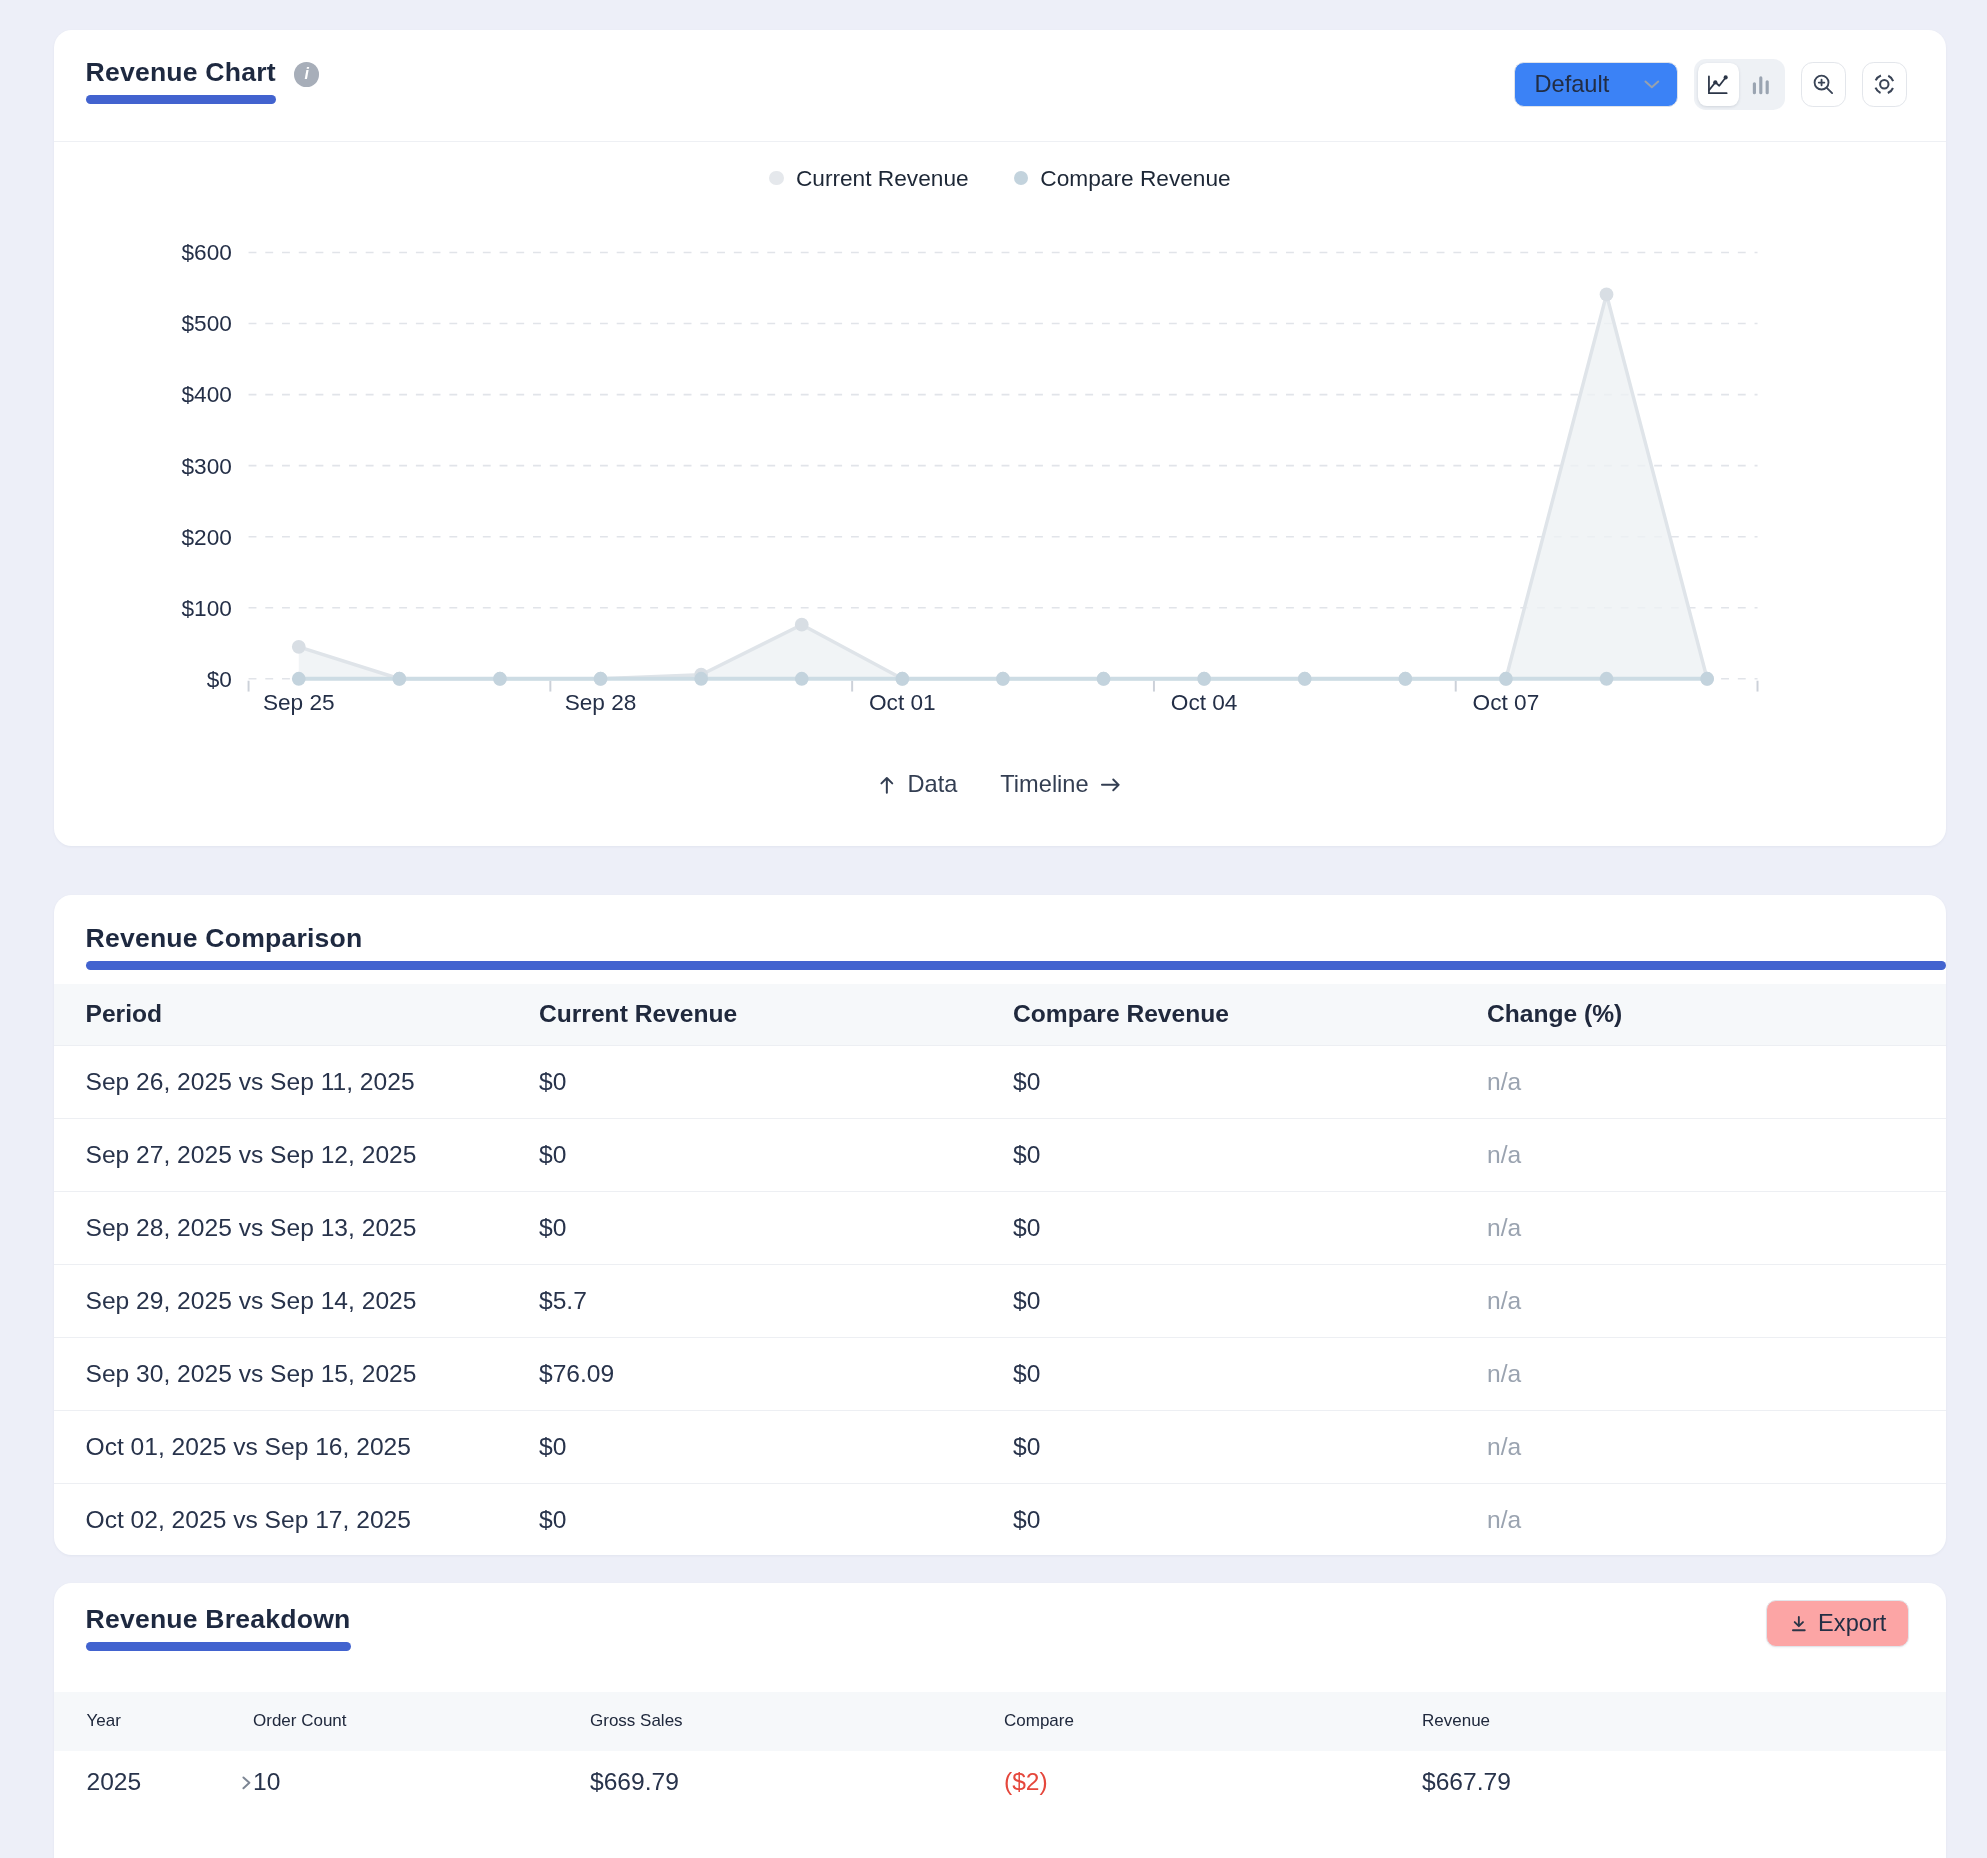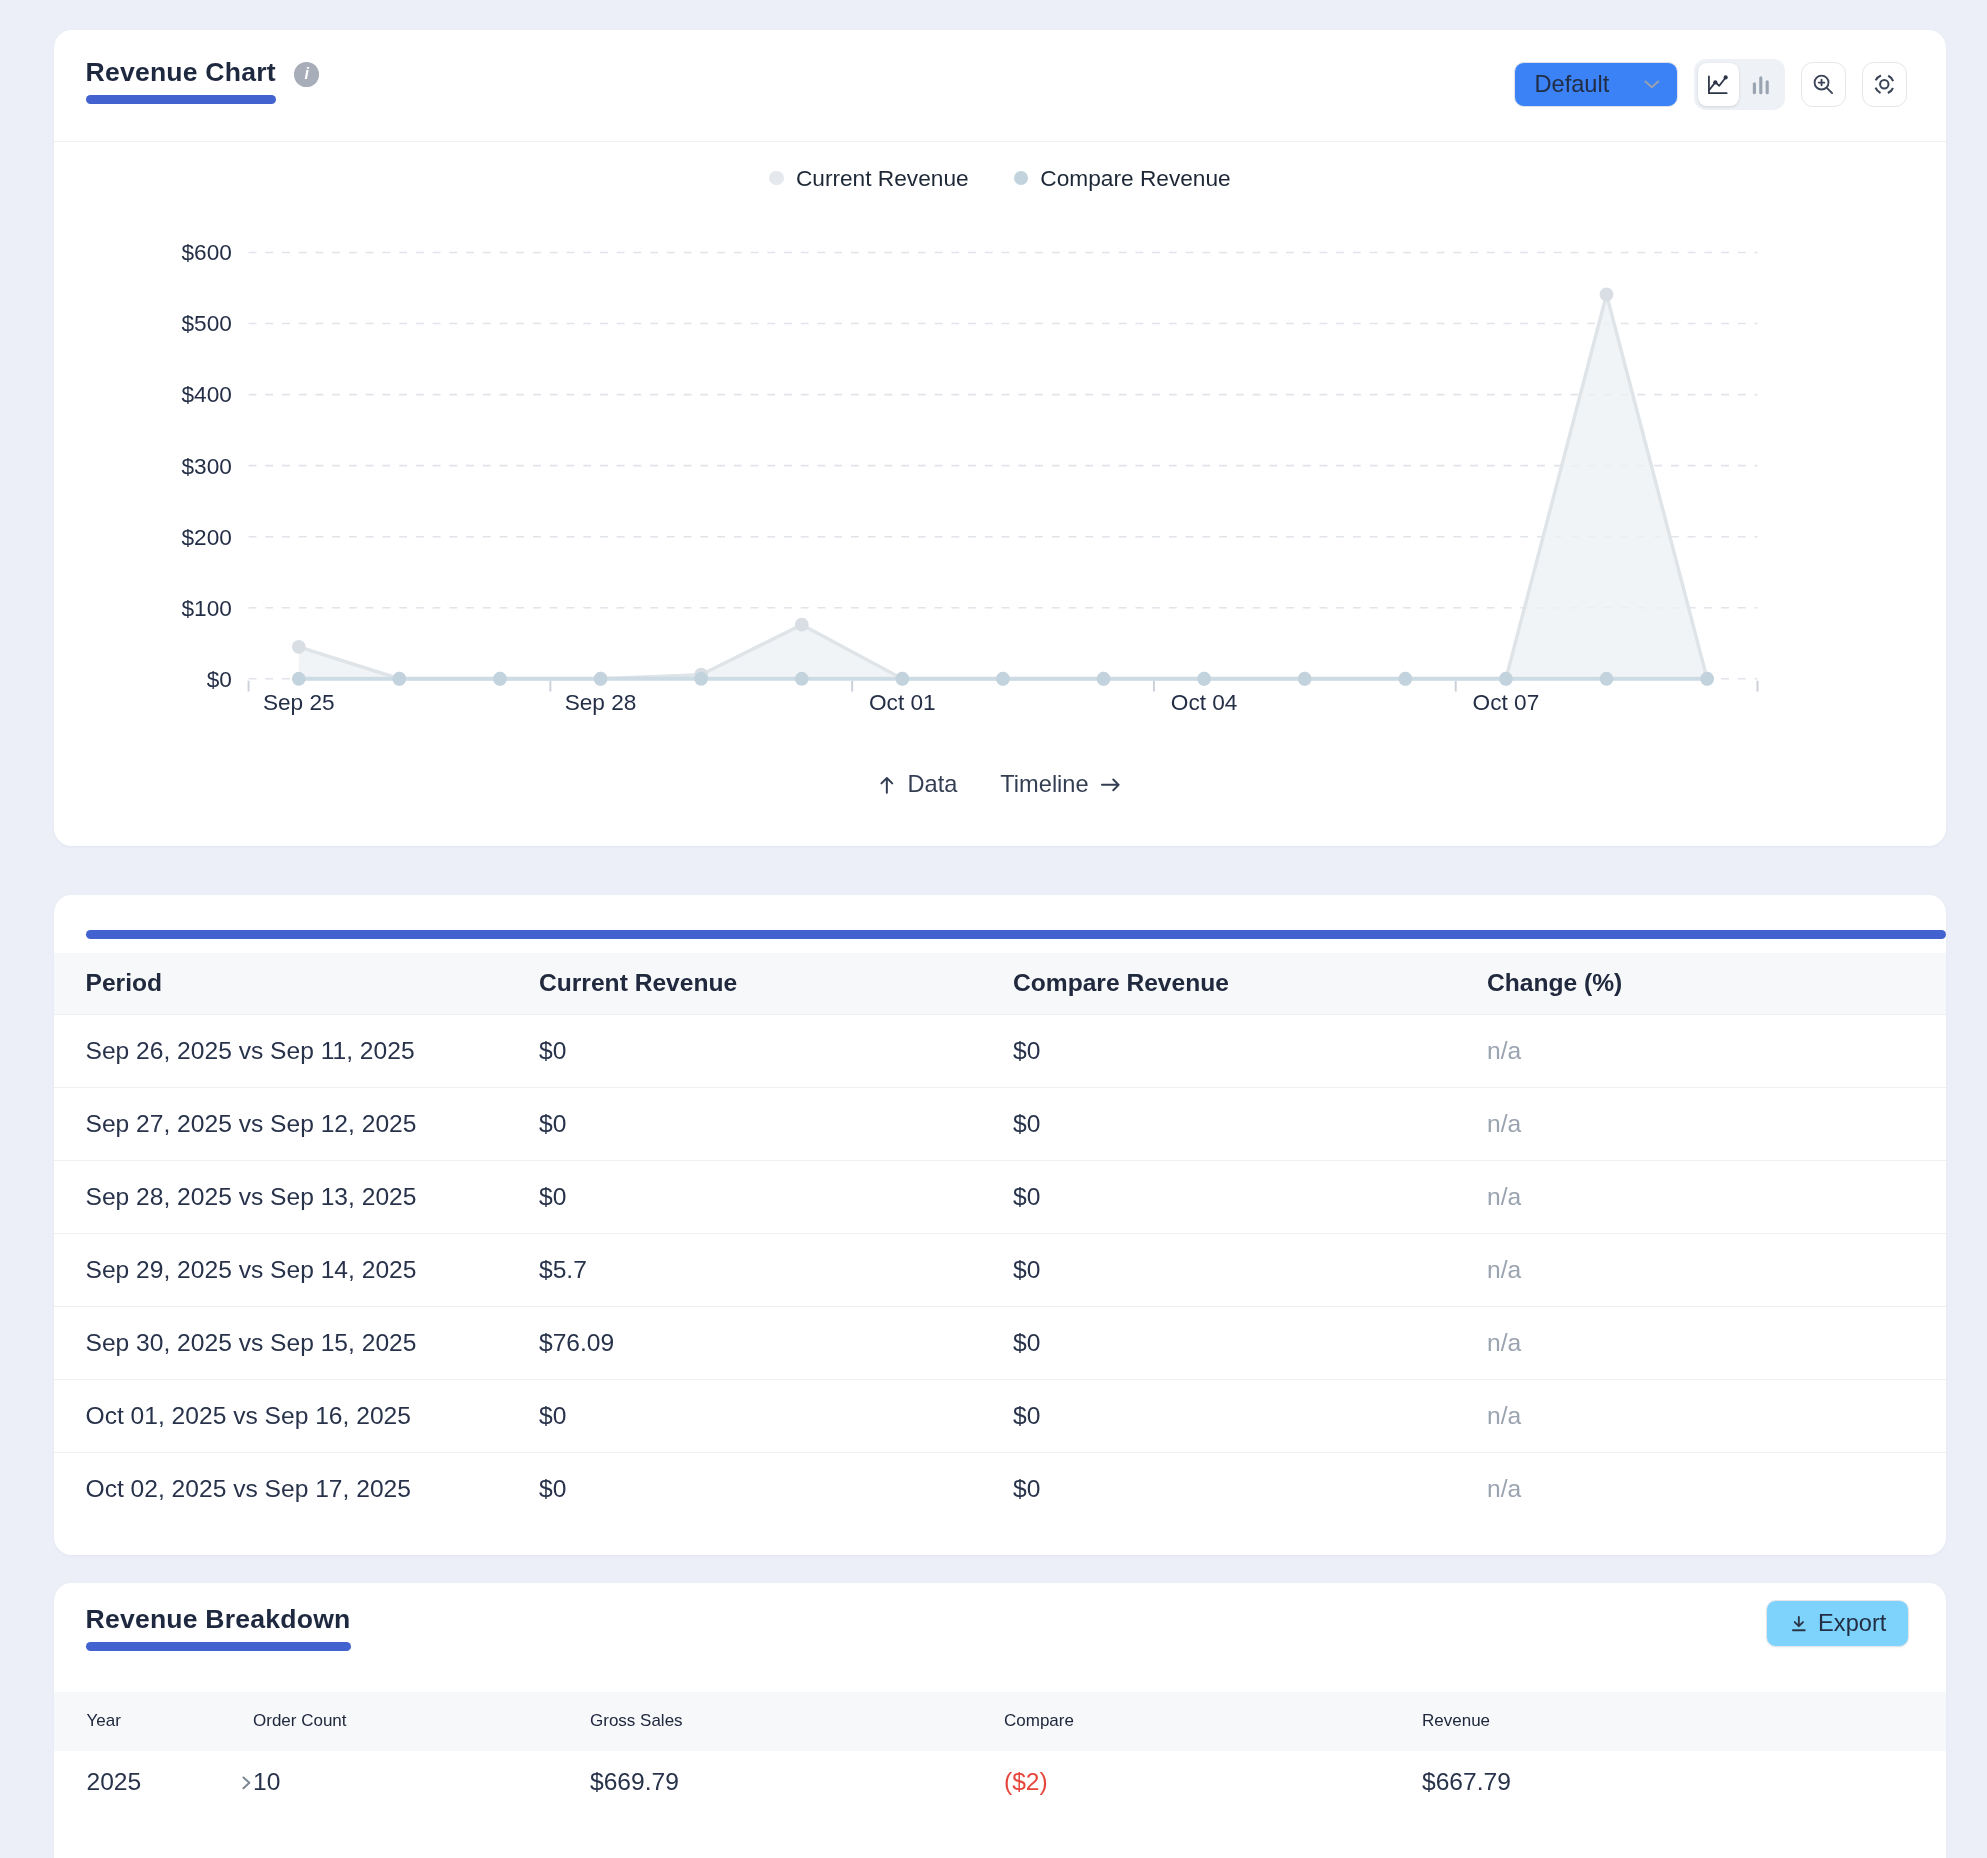--- a/index.html
+++ b/index.html
@@ -81,21 +81,21 @@
   }
   .cmp-row { height:73px; border-top:1px solid #edeff3; font-size:24.6px; color:#28334b; }
   .cmp-head > div:first-child, .cmp-row > div:first-child { padding-left:31.5px; }
   .muted { color:#9aa3b0; }
   
   #breakdown-card { height: 304px; padding-top: 21px; }
   .bd-header-row { display:flex; align-items:flex-start; padding: 0 37px 0 31.5px; height:49px; }
   .export-btn {
     margin-left:auto; display:flex; align-items:center; gap:9.9px;
     height:47px; padding:0 21.7px; margin-top:-3.9px;
-    border:1px solid #e2e5ea; border-radius:9.9px; background:#7dd3fc;
+    border:1px solid #e2e5ea; border-radius:9.9px; background:#fca5a5;
     font-size:23.6px; font-weight:500; color:#232e44;
     box-shadow:0 1px 2px rgba(25,39,70,.05); cursor:pointer;
   }
   .bd-head, .bd-row {
     display:grid; grid-template-columns: 199px 337px 414px 418px auto;
     align-items:center;
   }
   .bd-head {
     margin-top: 39px; height:59px; background:#f6f8fa;
     font-size:17px; font-weight:400; color:#20293d;
@@ -240,20 +240,21 @@
       <span>Timeline</span>
       <svg width="23.6" height="19.7" viewBox="0 0 24 20">
         <path d="M3 10 H20 M14.5 4.5 L20 10 L14.5 15.5" fill="none" stroke="#333e52" stroke-width="2" stroke-linecap="round" stroke-linejoin="round"></path>
       </svg>
     </div>
   </div>
 </div>
 
 <div class="card" id="comparison-card">
   <div class="title-col">
+    <span class="section-title">Revenue Comparison</span>
     <span class="title-underline"></span>
   </div>
   <div class="cmp-head">
     <div>Period</div>
     <div>Current Revenue</div>
     <div>Compare Revenue</div>
     <div>Change (%)</div>
   </div>
   <div id="cmp-body">
       <div class="cmp-row">

